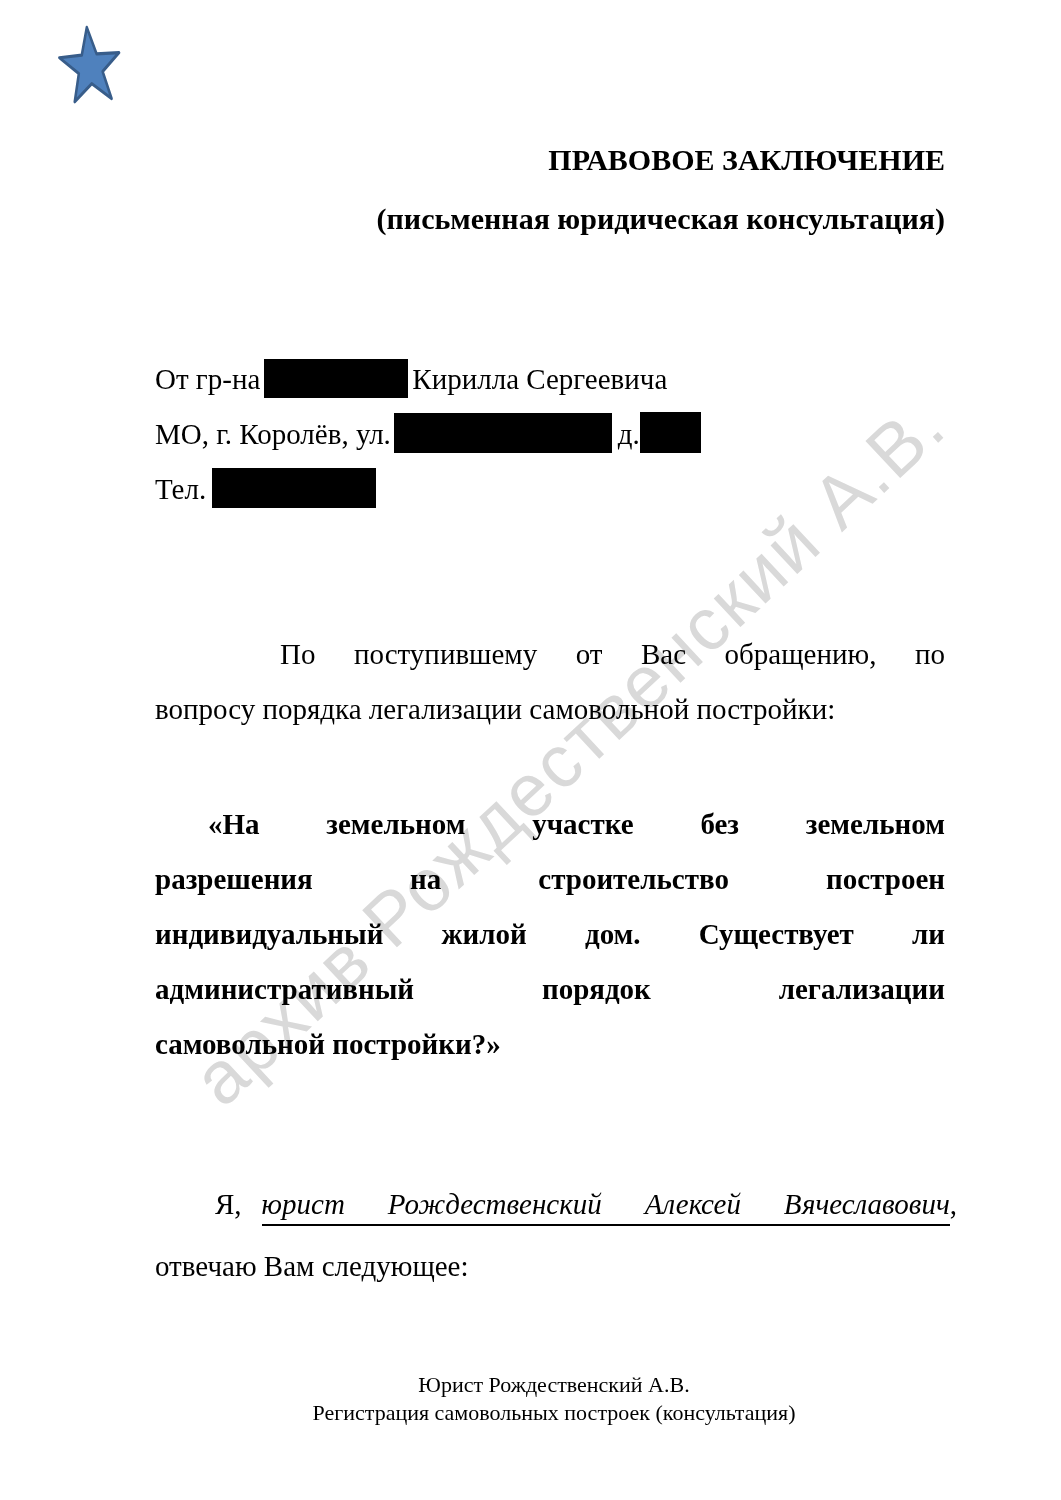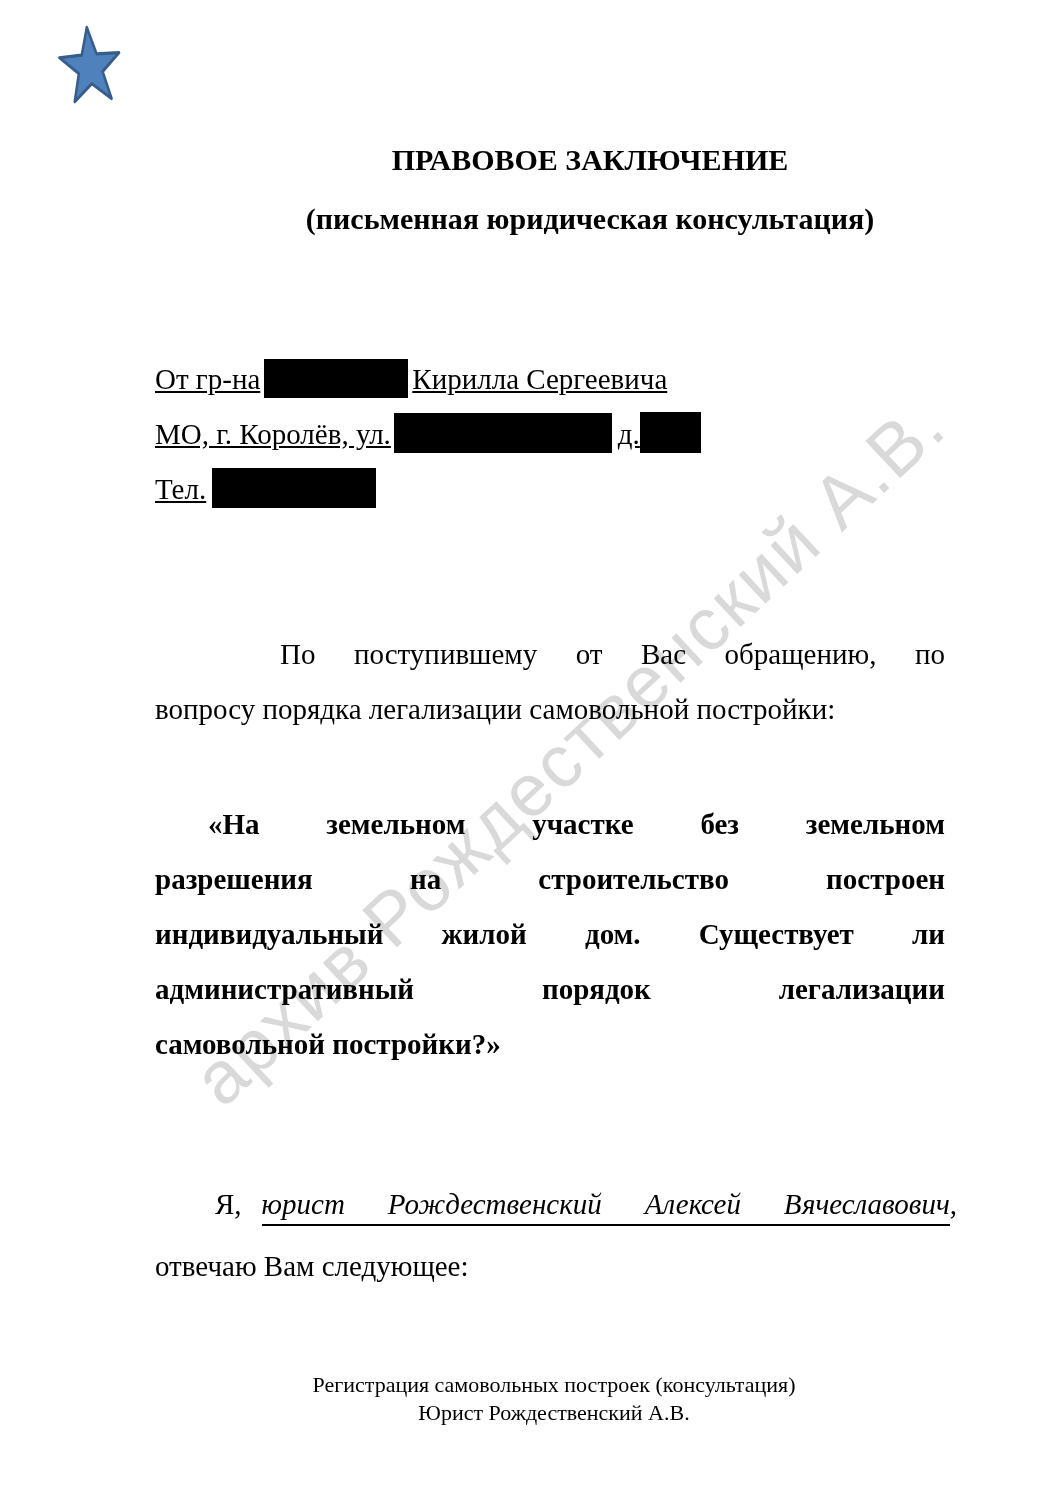--- a/index.html
+++ b/index.html
@@ -17,24 +17,24 @@
     transform:translate(-50%,-50%) rotate(-43deg);
     font-family:"Liberation Sans","DejaVu Sans",sans-serif;
     font-size:74px;letter-spacing:2px;
     color:#d9d9d9;white-space:nowrap;
     z-index:0;user-select:none;
   }
   .layer{position:absolute;z-index:1;}
   .star{left:56px;top:24px;width:68px;height:80px;transform:rotate(-5deg);}
   .title{
     left:155px;top:130px;width:790px;padding-left:80px;box-sizing:border-box;
-    text-align:center;font-weight:bold;font-size:30px;line-height:59px;
+    text-align:right;font-weight:bold;font-size:30px;line-height:59px;
   }
   .address{left:155px;top:352px;width:790px;font-size:29px;line-height:55px;}
-  .aline{height:55px;white-space:nowrap;text-decoration:underline;}
+  .aline{height:55px;white-space:nowrap;}
   .redact{display:inline-block;background:#000000;vertical-align:-9px;}
   .r1{width:144px;height:39px;margin:0 4px;}
   .r2{width:218px;height:40px;margin-left:3px;margin-right:6px;}
   .r3{width:61px;height:41px;}
   .r4{width:164px;height:40px;margin-left:6px;}
   .para{left:155px;width:790px;font-size:29px;line-height:55px;}
   .intro{top:627px;}
   .quote{top:797px;font-weight:bold;}
   .tline{height:55px;}
   .tline.just{display:flex;justify-content:space-between;}
@@ -123,17 +123,17 @@
         <span>Рождественский</span>
         <span>Алексей</span>
         <span>Вячеславович</span>
       </span>
       <span class="comma">,</span>
     </div>
     <div class="tline">отвечаю Вам следующее:</div>
   </div>
 
   <div class="layer footer">
+    <div>Юрист Рождественский А.В.</div>
     <div>Регистрация самовольных построек (консультация)</div>
-    <div>Юрист Рождественский А.В.</div>
   </div>
 
 </div>
 
 </body></html>

